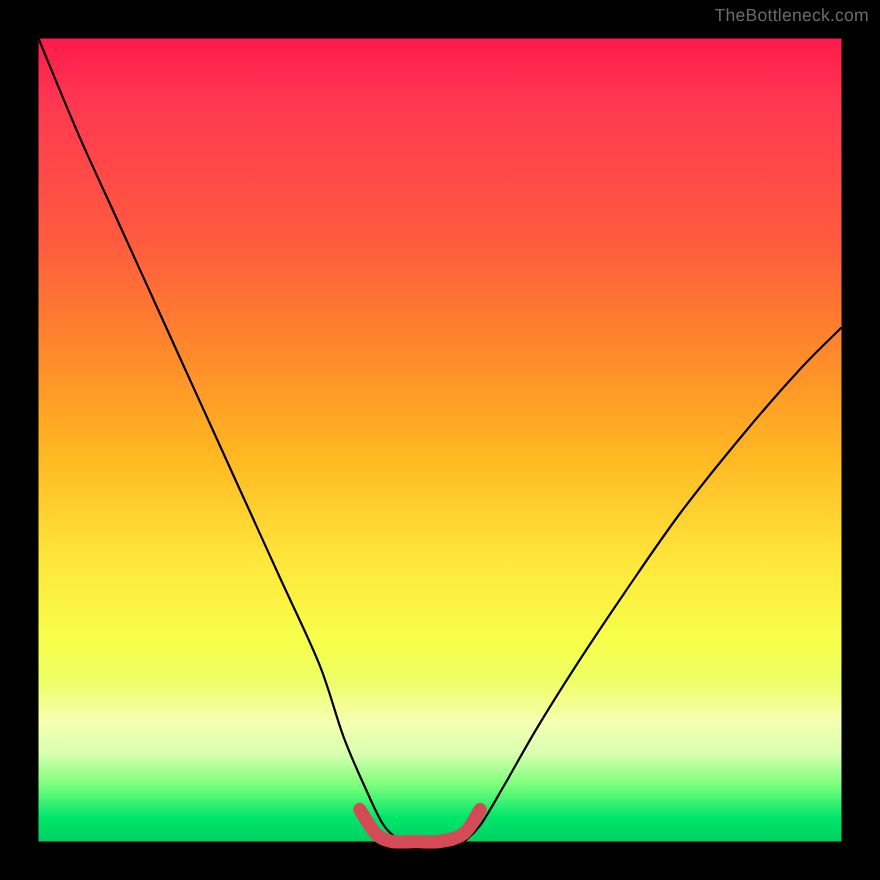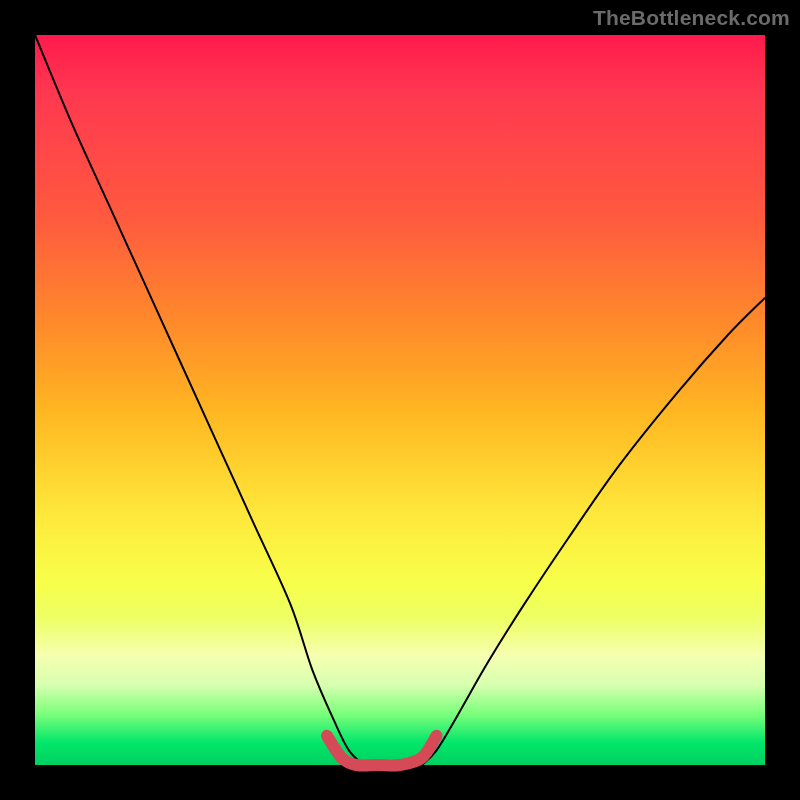--- a/index.html
+++ b/index.html
@@ -41,22 +41,22 @@
       #7bff7b 93%,
       #00e66a 97%,
       #00d060 100%
     );
   }
   .watermark {
     position: absolute;
     top: 6px;
     right: 10px;
     color: #6b6b6b;
-    font-size: 21px;
-    font-weight: 700;
+    font-size: 16px;
+    font-weight: 400;
     letter-spacing: 0.2px;
     pointer-events: none;
     margin-left: 44px;
   }
   svg.curves {
     position: absolute;
     left: 0;
     top: 0;
     width: 730px;
     height: 730px;

